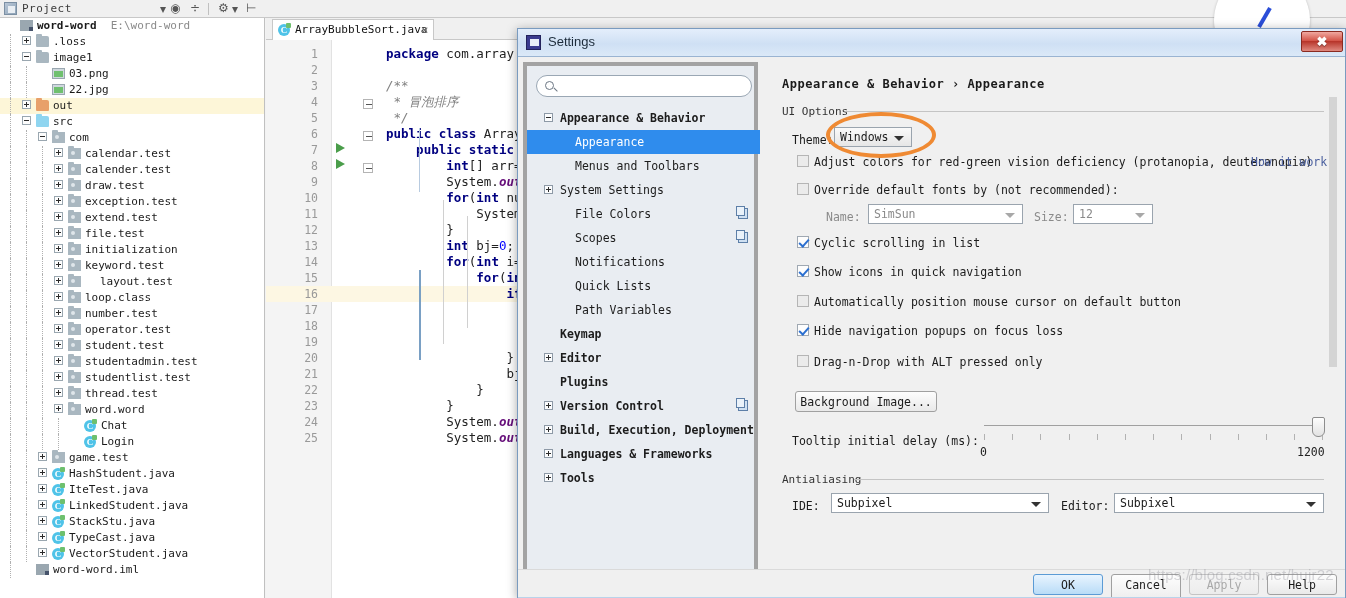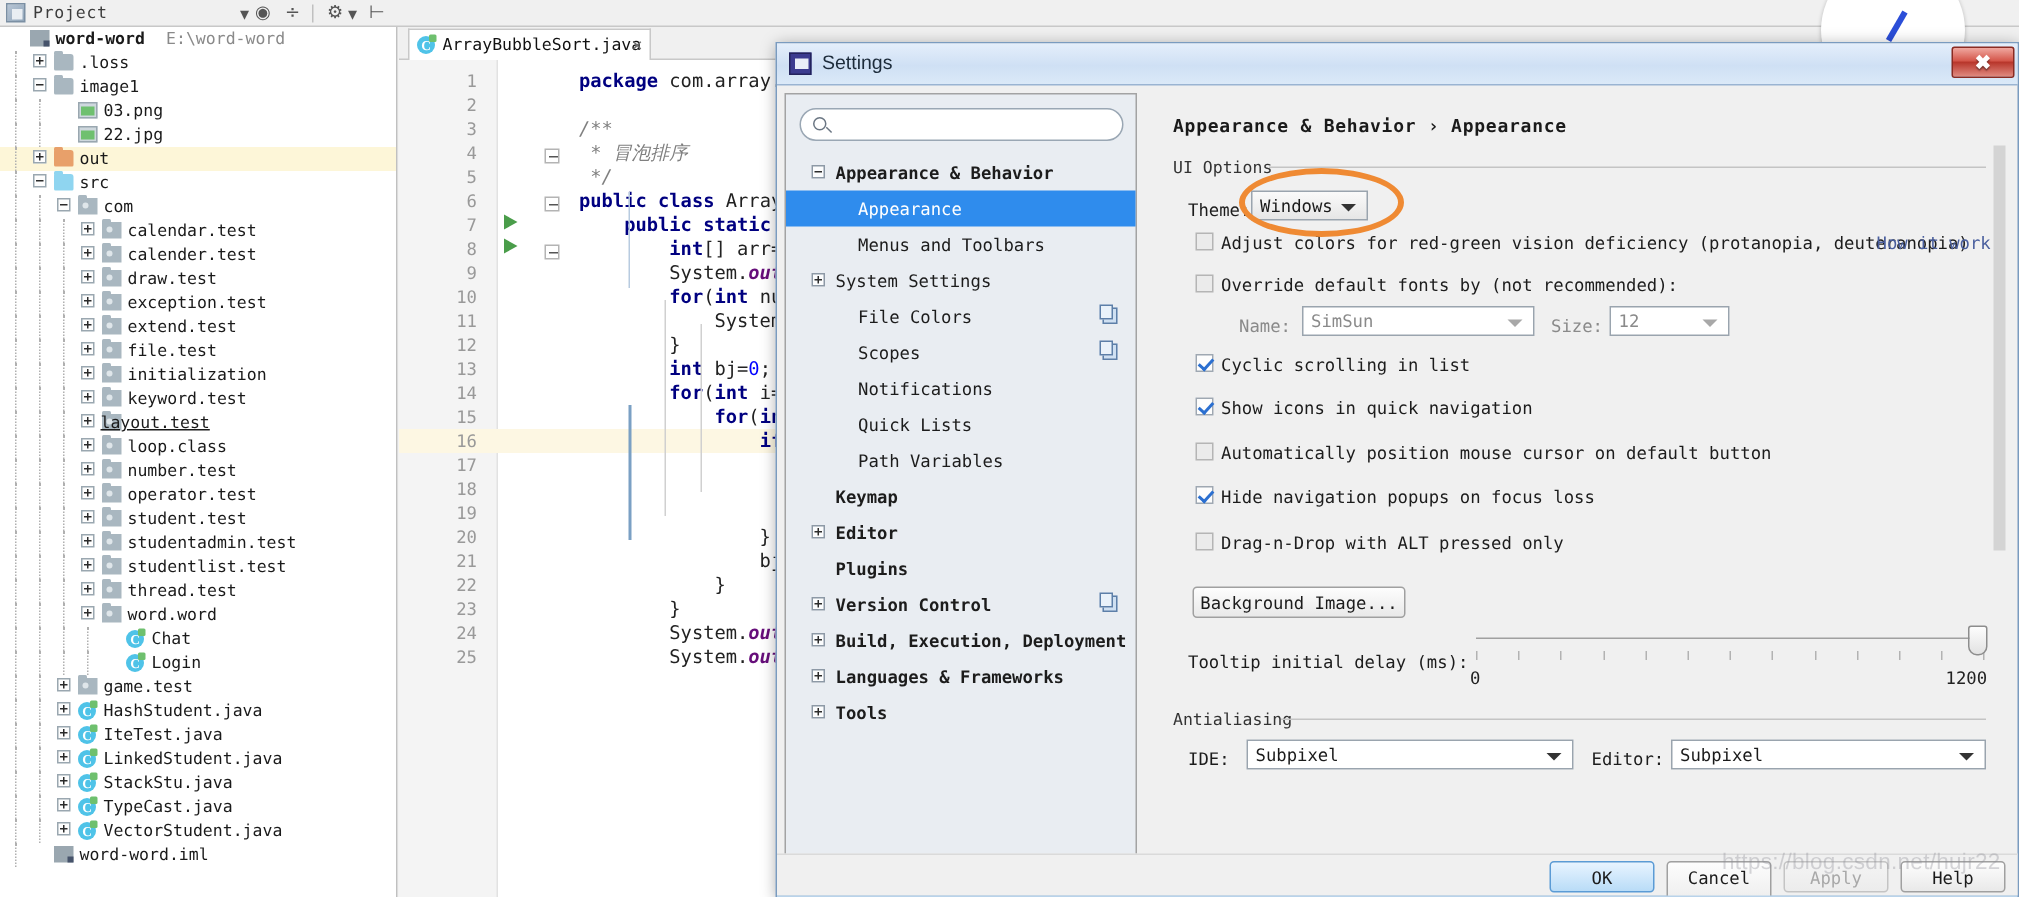--- a/index.html
+++ b/index.html
@@ -125,21 +125,21 @@
     position:absolute; right:2px; top:2px; width:42px; height:21px; cursor:pointer;
     background:linear-gradient(to bottom,#f0a8a0,#d4564a 45%,#b8362b 50%,#e08a80);
     border:1px solid #8a2b22; border-radius:2px;
     color:#fff; font-size:13px; font-weight:bold; text-align:center; line-height:19px;
     text-shadow:0 1px 1px rgba(0,0,0,0.4);
   }
 
   .dlg-body{ position:absolute; left:0; top:28px; width:827px; height:513px; }
   .nav{
     position:absolute; left:5px; top:5px; width:235px; height:533px;
-    background:#e9edf2; border:1px solid #a3a3a3;
+    background:#e9edf2; border:4px solid #a3a3a3;
   }
   .searchbox{
     position:absolute; left:9px; top:9px; width:216px; height:22px;
     background:#fff; border:1px solid #9aa7b4; border-radius:11px;
   }
   .searchbox .mag{
     position:absolute; left:8px; top:5px; width:9px;height:9px;border:1.4px solid #6b7683;border-radius:50%;
   }
   .searchbox .mag:after{content:"";position:absolute;left:7px;top:7px;width:5px;height:1.4px;background:#6b7683;transform:rotate(45deg);}
   .searchbox input{
@@ -358,21 +358,21 @@
           <span class="tw plus" style="position: absolute; left: 54px; top: 2px;"></span>
           <span class="ic pkg" style="position: absolute; left: 68px; top: 2px;"></span>
           <span style="position: absolute; left: 85px; top: 0px;">keyword.test</span>
         </div>
         <div class="tree-row">
           <span class="guide" style="left: 10px;"></span>
           <span class="guide" style="left: 26px;"></span>
           <span class="guide" style="left: 42px;"></span>
           <span class="tw plus" style="position: absolute; left: 54px; top: 2px;"></span>
           <span class="ic pkg" style="position: absolute; left: 68px; top: 2px;"></span>
-          <span style="position: absolute; left: 67px; top: 0px; text-decoration: underline;">layout.test</span>
+          <span style="position: absolute; left: 100px; top: 0px;">layout.test</span>
         </div>
         <div class="tree-row">
           <span class="guide" style="left: 10px;"></span>
           <span class="guide" style="left: 26px;"></span>
           <span class="guide" style="left: 42px;"></span>
           <span class="tw plus" style="position: absolute; left: 54px; top: 2px;"></span>
           <span class="ic pkg" style="position: absolute; left: 68px; top: 2px;"></span>
           <span style="position: absolute; left: 85px; top: 0px;">loop.class</span>
         </div>
         <div class="tree-row">

